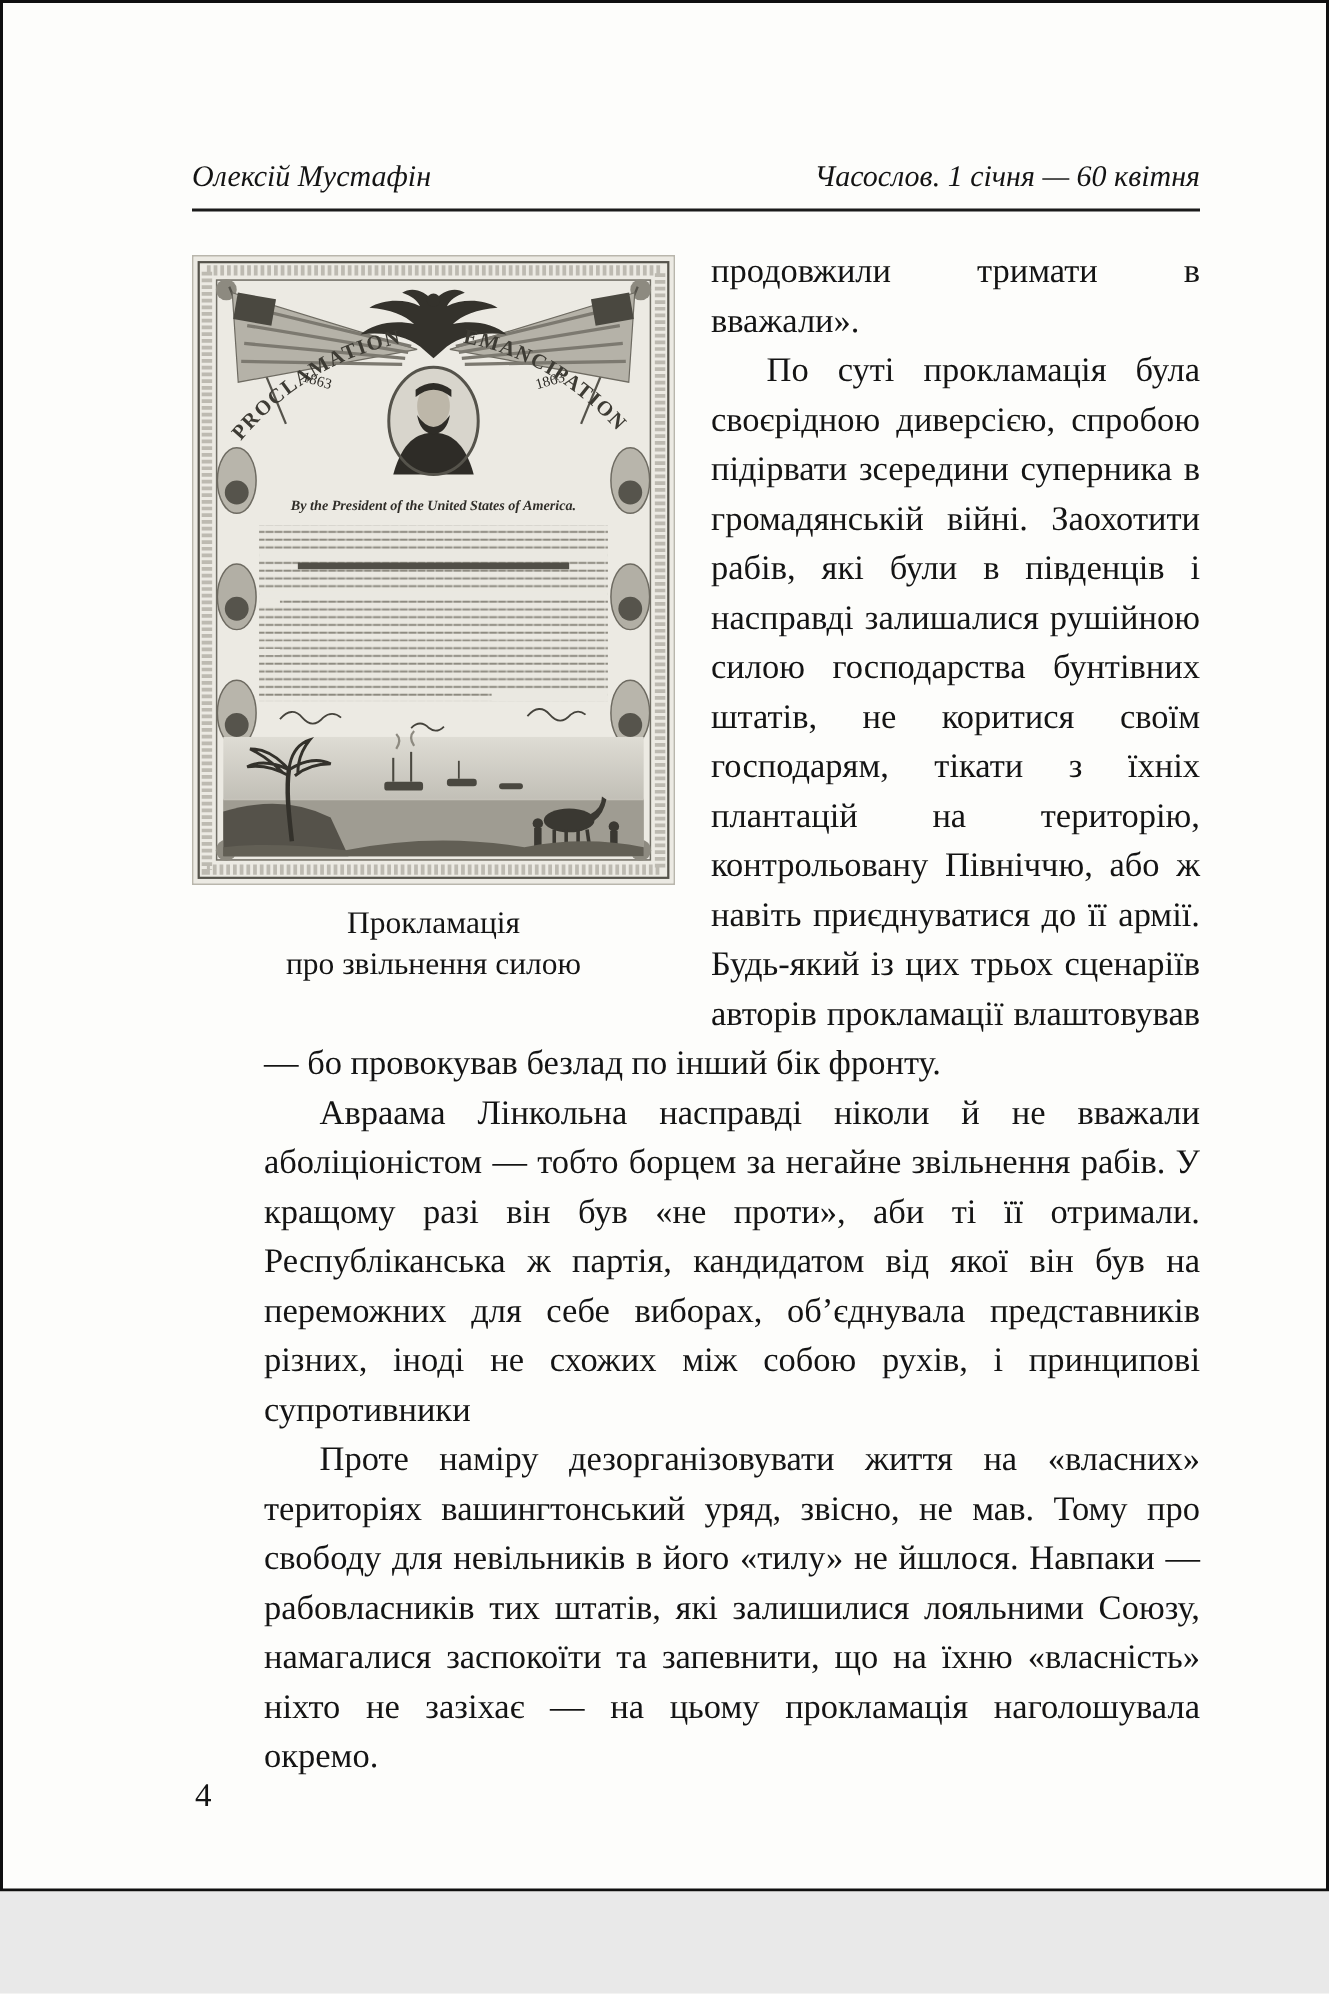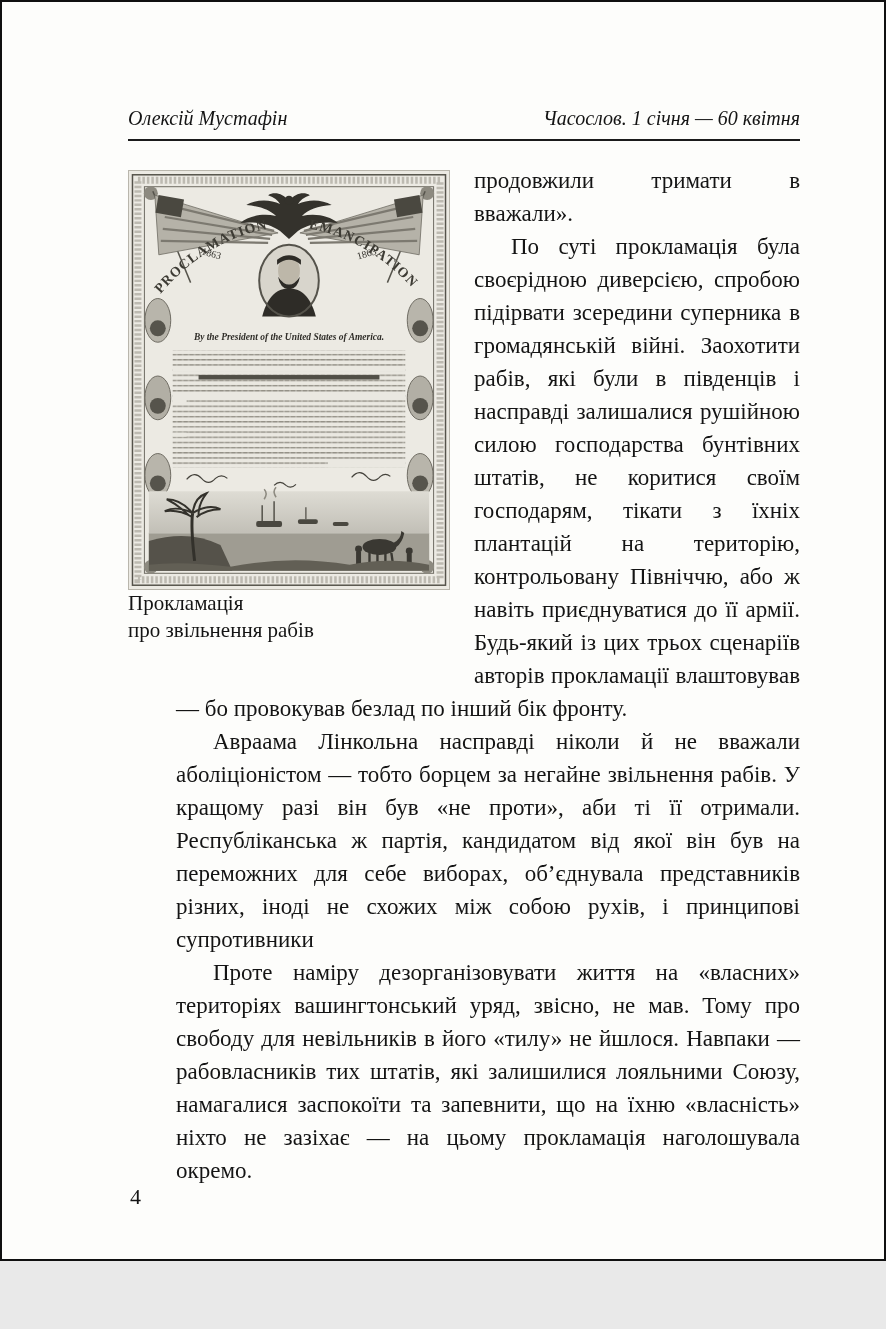--- a/index.html
+++ b/index.html
@@ -29,22 +29,23 @@
     float: left; width: 322px;
     margin: 6px 24px 30px 0;
     text-align: center;
   }
   .engraving {
     display: block; width: 322px; height: 420px;
     border: 1px solid #b9b6ac;
     background: #eceae3;
   }
   .figcaption {
+    margin-top: 12px;
     font-size: 21px; line-height: 27px;
-    text-align: left; text-indent: 0;
+    text-align: center; text-indent: 0;
   }
   .figcaption span { display: block; }
   .para { margin: 0; }
   .para.indent { text-indent: 37px; margin-left: 48px; }
   .page-number {
     position: absolute; left: 128px; top: 1182px;
     font-size: 22px; font-style: normal;
   }
 </style>
 </head>
@@ -187,21 +188,21 @@
               <rect x="228.5" y="383" width="5" height="14"></rect>
             <circle cx="282" cy="382" r="3.5"></circle>
               <rect x="279.5" y="385" width="5" height="13"></rect>
           </g>
           <path d="M20,402 h282 v-6 q-40,-8 -80,0 q-60,-10 -120,2 q-50,-6 -82,-2 Z" fill="#625f55"></path>
         </g>
       </svg>
 
       <figcaption class="figcaption">
         <span>Прокламація</span>
-        <span>про звільнення рабів</span>
+        <span>про звільнення силою</span>
       </figcaption>
     </figure>
 
     <p class="para">продовжили тримати в вважали».</p>
     <p class="para indent">По суті прокламація була своєрідною диверсією, спробою підірвати зсередини суперника в громадянській війні. Заохотити рабів, які були в південців і насправді залишалися рушійною силою господарства бунтівних штатів, не коритися своїм господарям, тікати з їхніх плантацій на територію, контрольовану Північчю, або ж навіть приєднуватися до її армії. Будь-який із цих трьох сценаріїв авторів прокламації влаштовував — бо провокував безлад по інший бік фронту.</p>
     <p class="para indent">Авраама Лінкольна насправді ніколи й не вважали аболіціоністом — тобто борцем за негайне звільнення рабів. У кращому разі він був «не проти», аби ті її отримали. Республіканська ж партія, кандидатом від якої він був на переможних для себе виборах, об’єднувала представників різних, іноді не схожих між собою рухів, і принципові супротивники</p>
     <p class="para indent">Проте наміру дезорганізовувати життя на «власних» територіях вашингтонський уряд, звісно, не мав. Тому про свободу для невільників в його «тилу» не йшлося. Навпаки — рабовласників тих штатів, які залишилися лояльними Союзу, намагалися заспокоїти та запевнити, що на їхню «власність» ніхто не зазіхає — на цьому прокламація наголошувала окремо.</p>
 
   </article>
 

